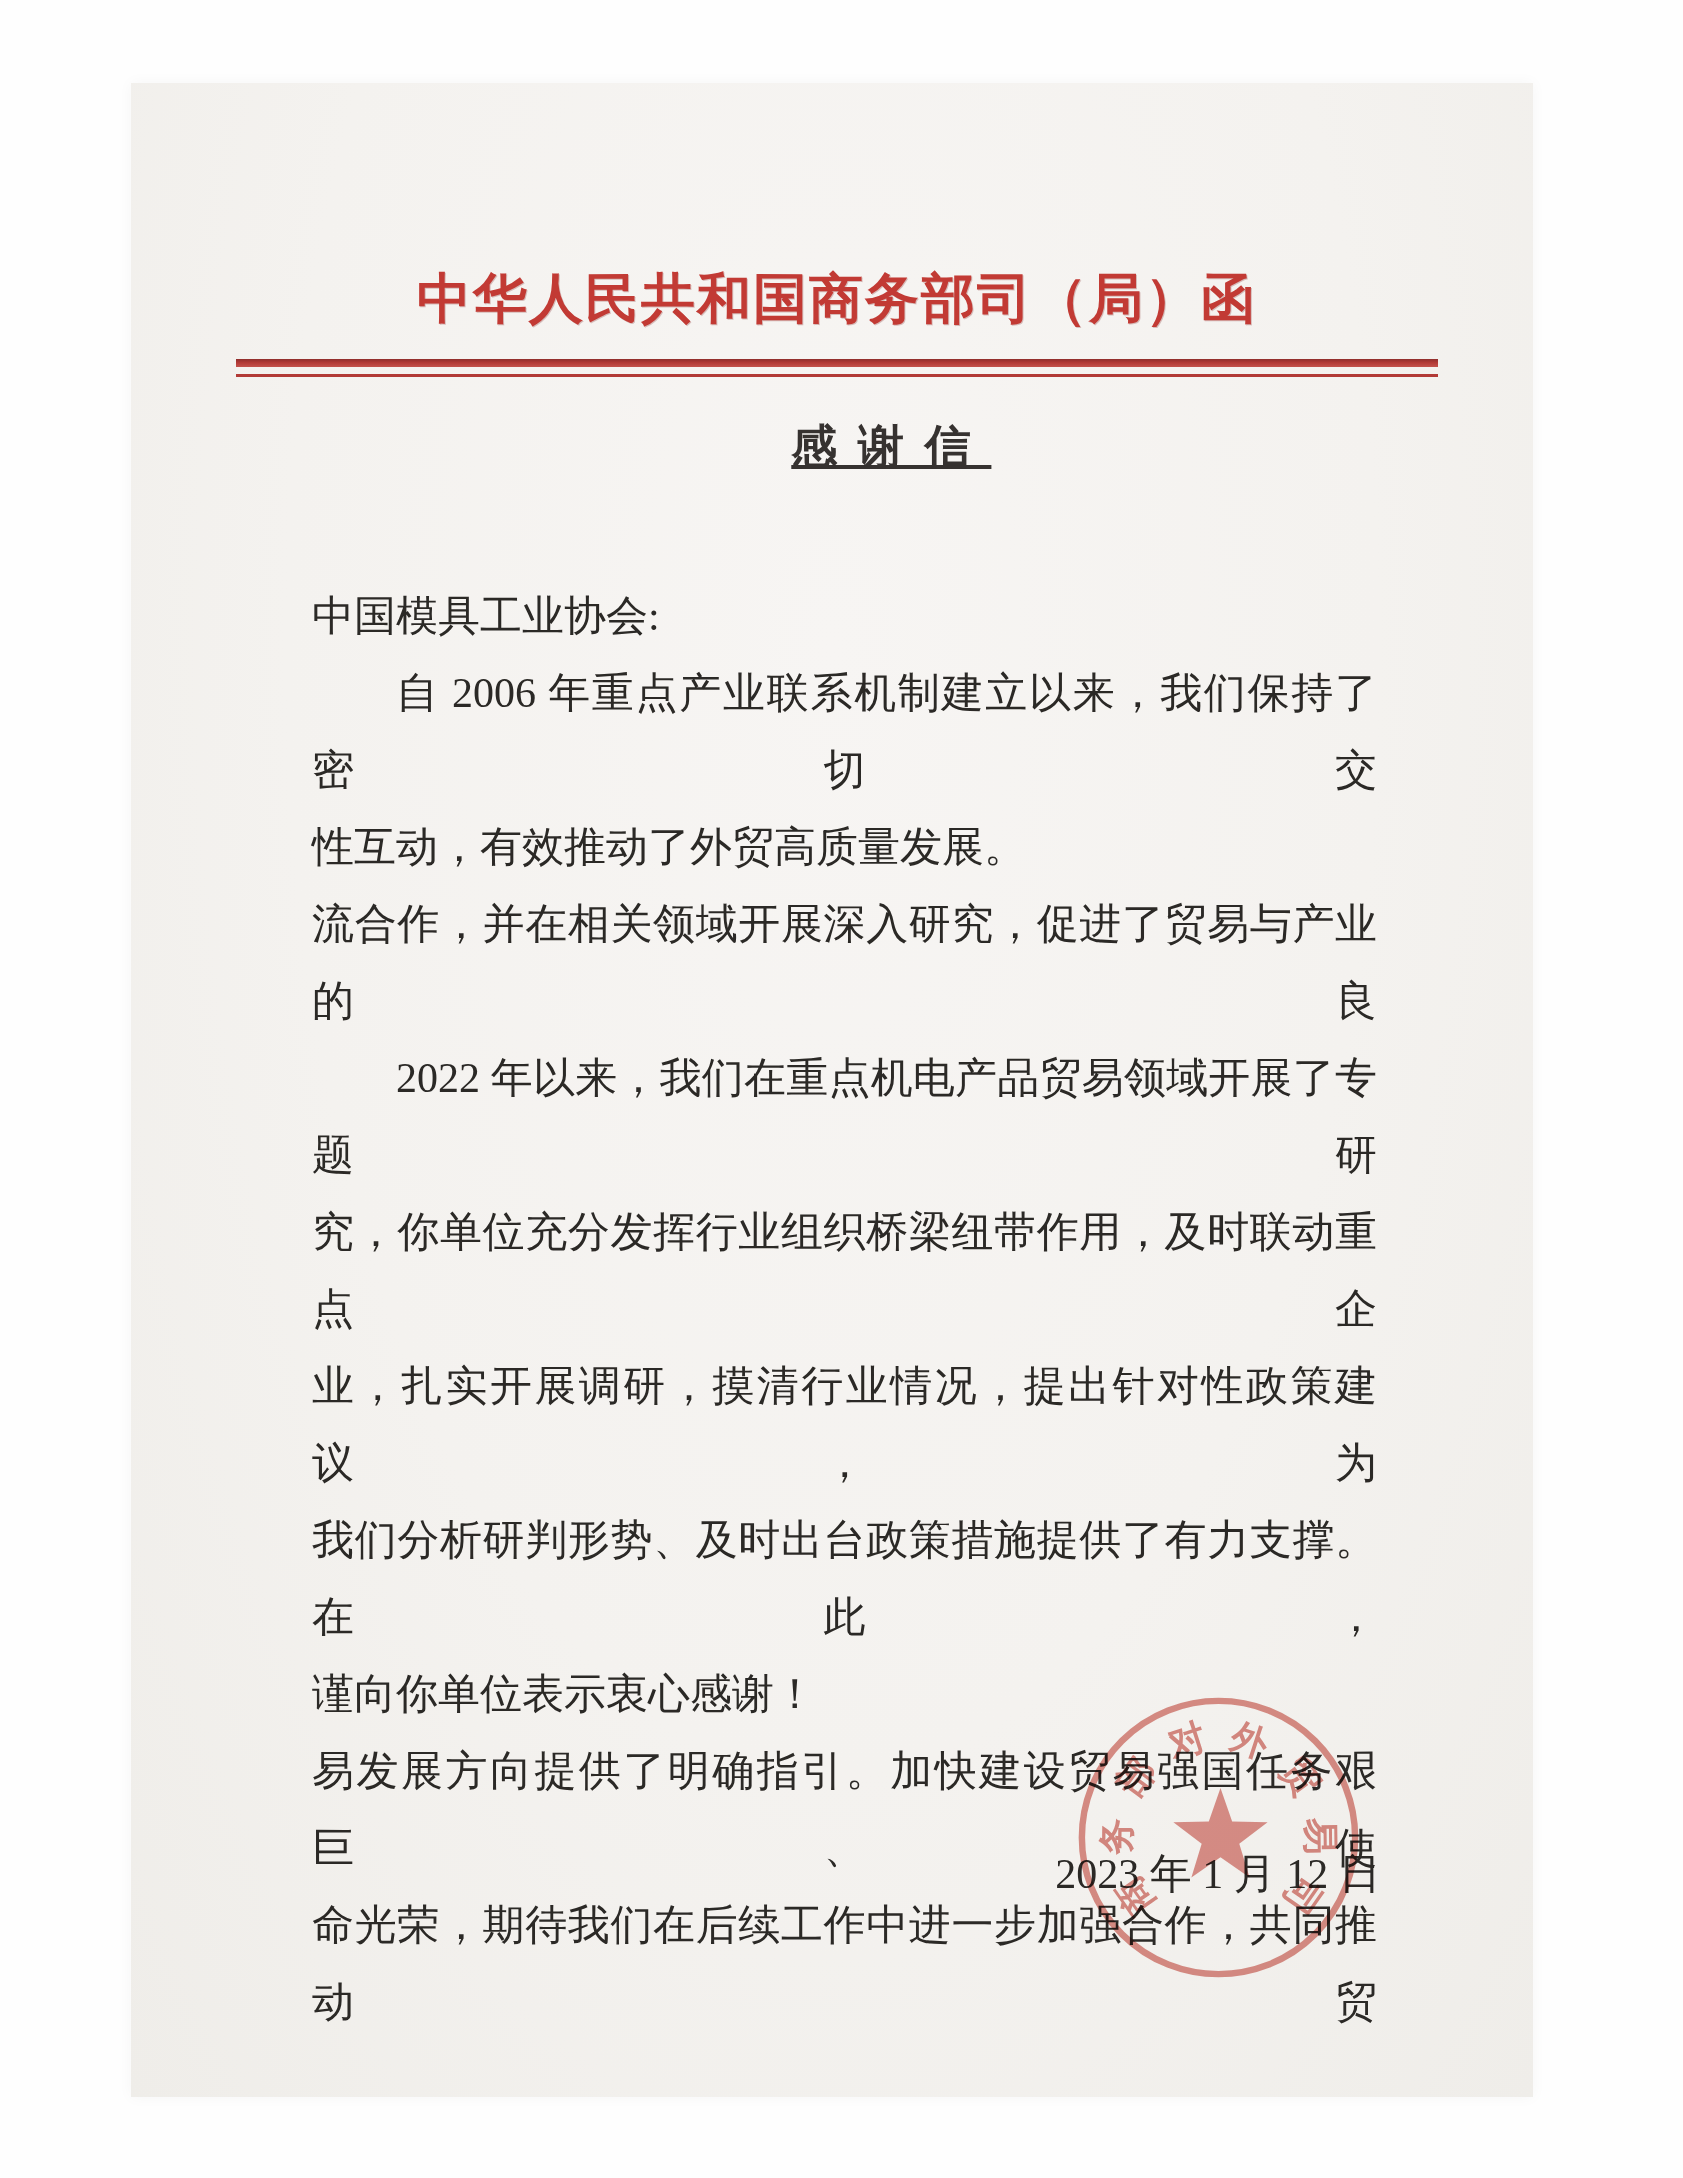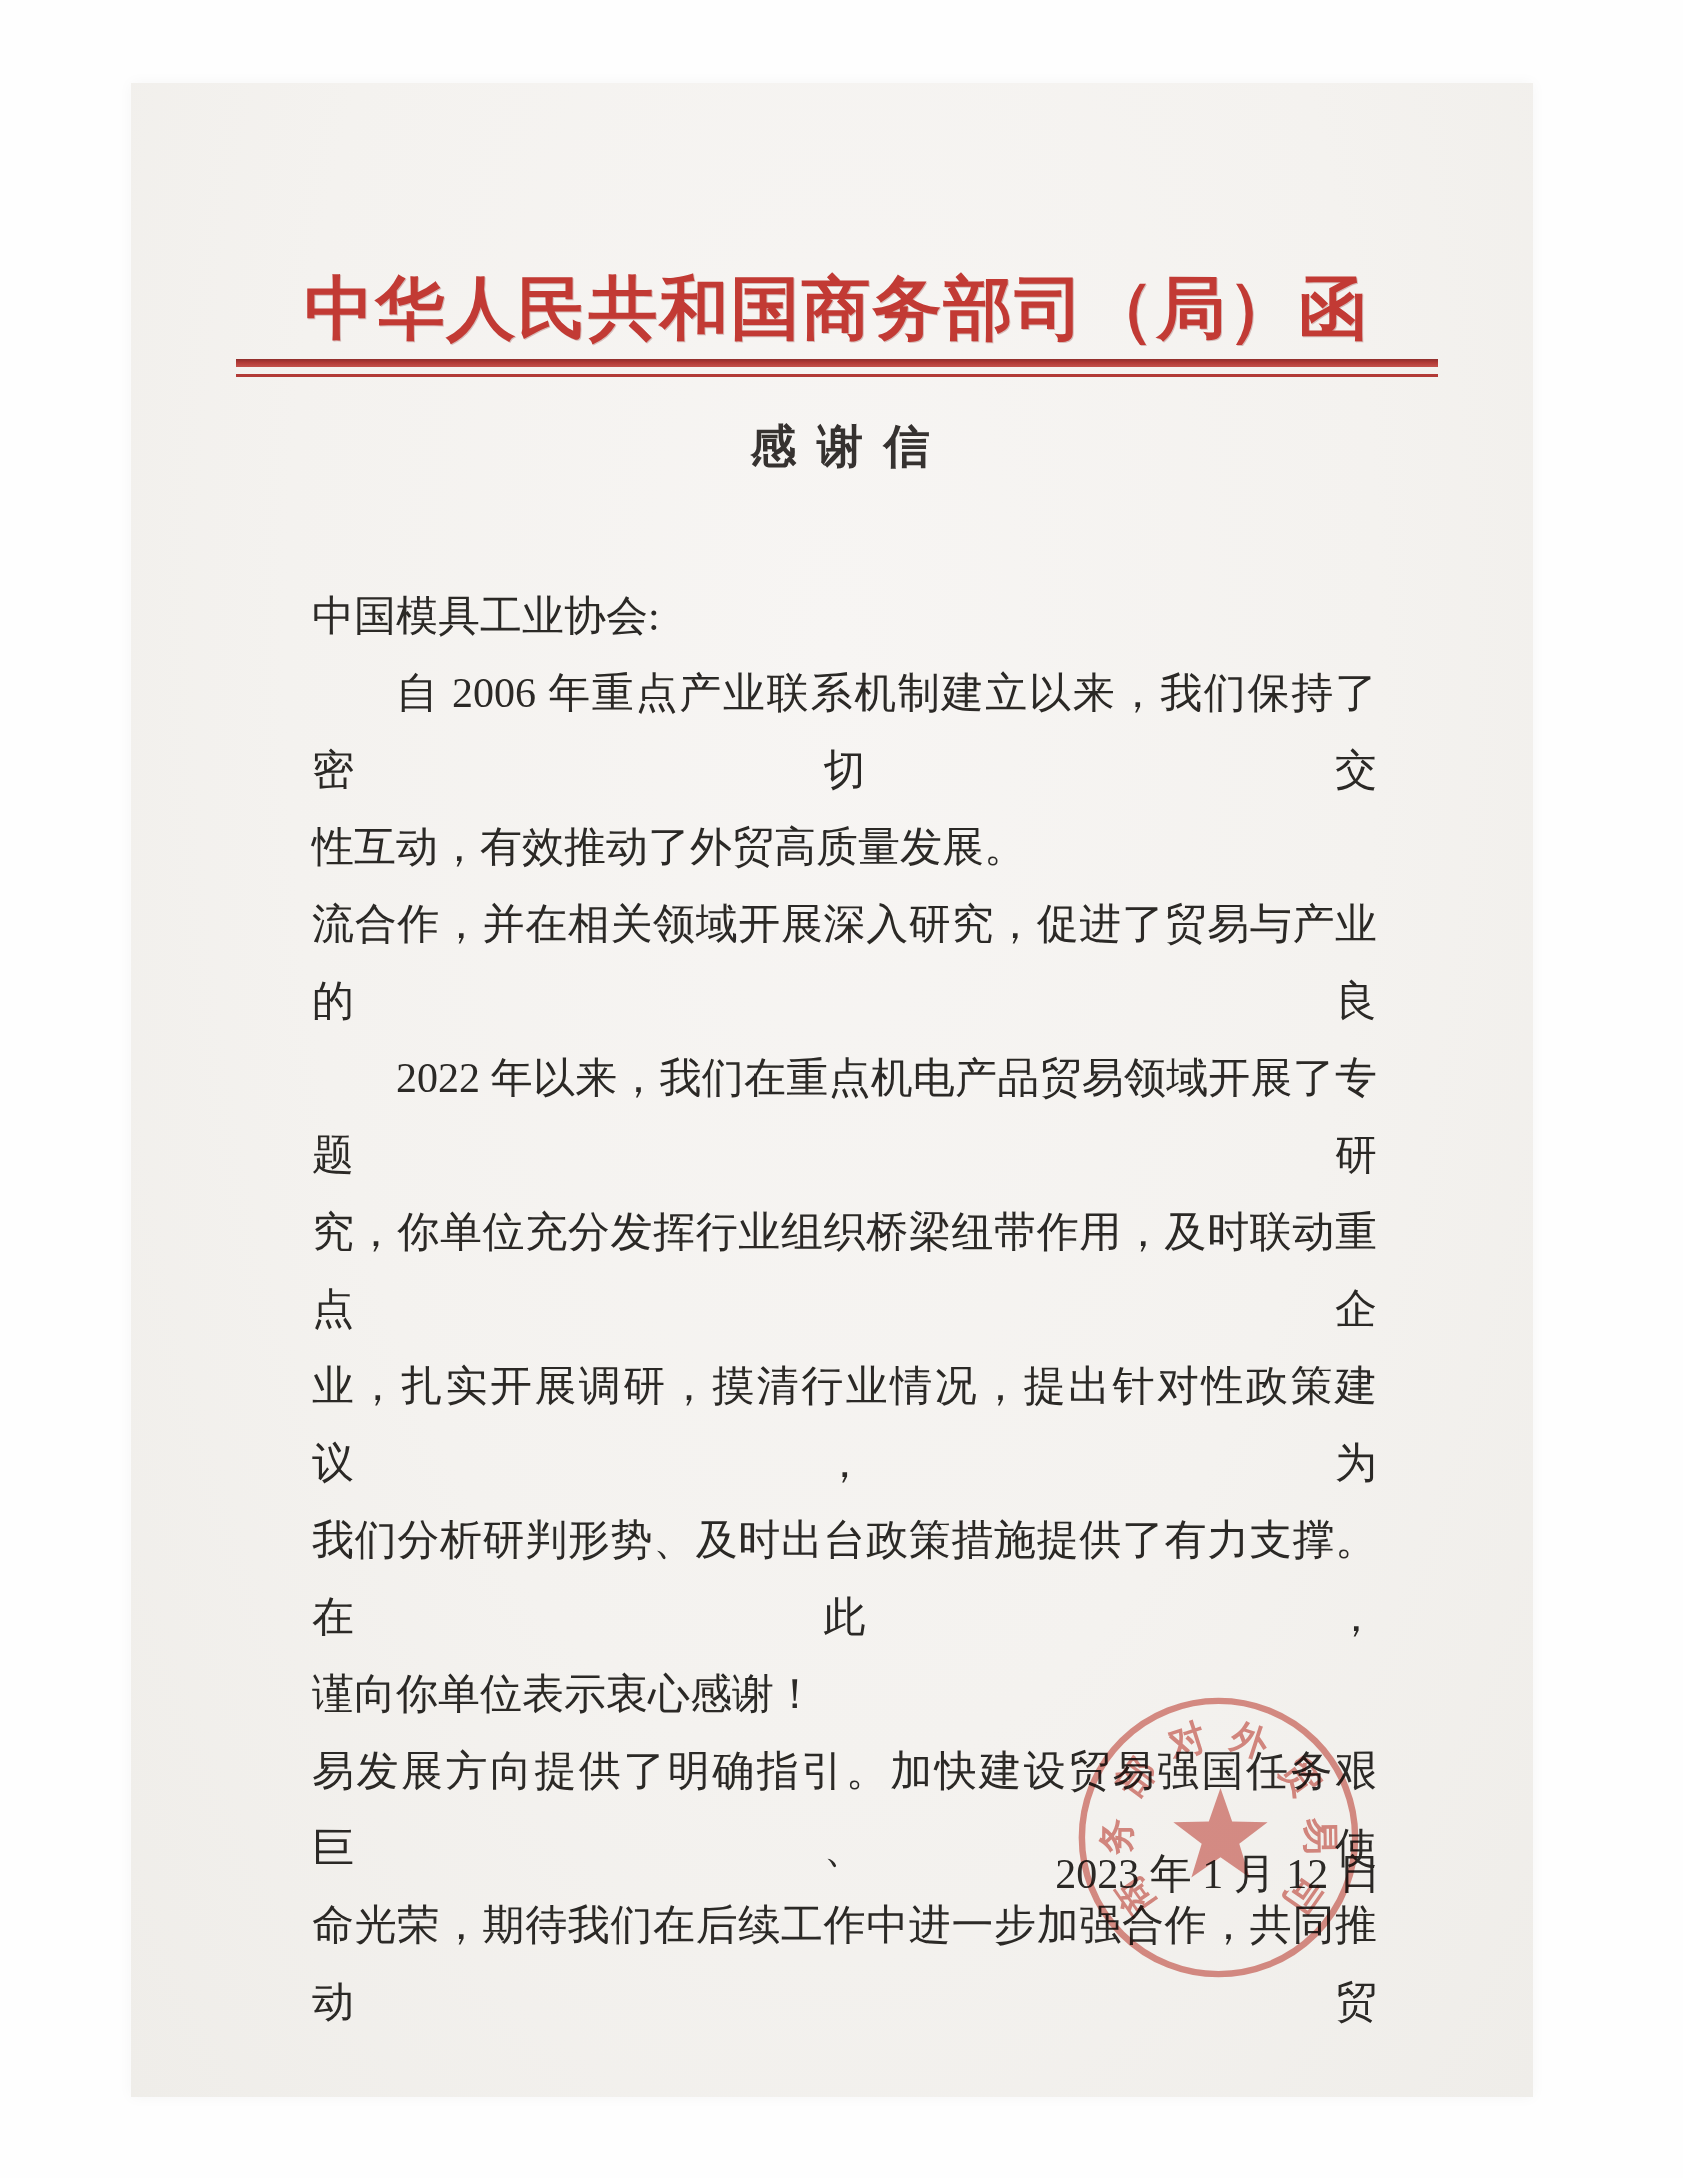--- a/index.html
+++ b/index.html
@@ -23,21 +23,21 @@
     height: 2014px;
     background: radial-gradient(ellipse at 50% 28%, #f7f5f3 0%, #f4f2ef 55%, #efede9 100%);
     box-shadow: 0 0 14px rgba(0,0,0,0.04);
   }
   .masthead {
     position: absolute;
     left: 837px;
     top: 263px;
     transform: translateX(-50%);
     white-space: nowrap;
-    font-size: 69px;
+    font-size: 54px;
     font-weight: 900;
     letter-spacing: 2px;
     color: var(--masthead-red, #c23a34);
     text-shadow: 1px 1px 0 rgba(120,20,20,0.25);
   }
   .rule-thick {
     position: absolute;
     left: 236px;
     top: 359px;
     width: 1202px;
@@ -47,29 +47,30 @@
   .rule-thin {
     position: absolute;
     left: 236px;
     top: 374px;
     width: 1202px;
     height: 3px;
     background: var(--rule-red, #b23a36);
   }
   .letter-title {
     position: absolute;
-    left: 840px;
+    left: 881px;
     top: 416px;
     transform: translateX(-50%);
     white-space: nowrap;
     font-size: 46px;
     font-weight: 700;
     letter-spacing: 0.45em;
     padding-left: 0.45em; 
     color: #363230;
+    text-decoration: underline;
   }
   .body-block {
     position: absolute;
     left: 312px;
     top: 578px;
     width: 1065px;
     font-size: 42px;
     line-height: 77px;
     color: var(--body-ink, #2b2926);
   }

